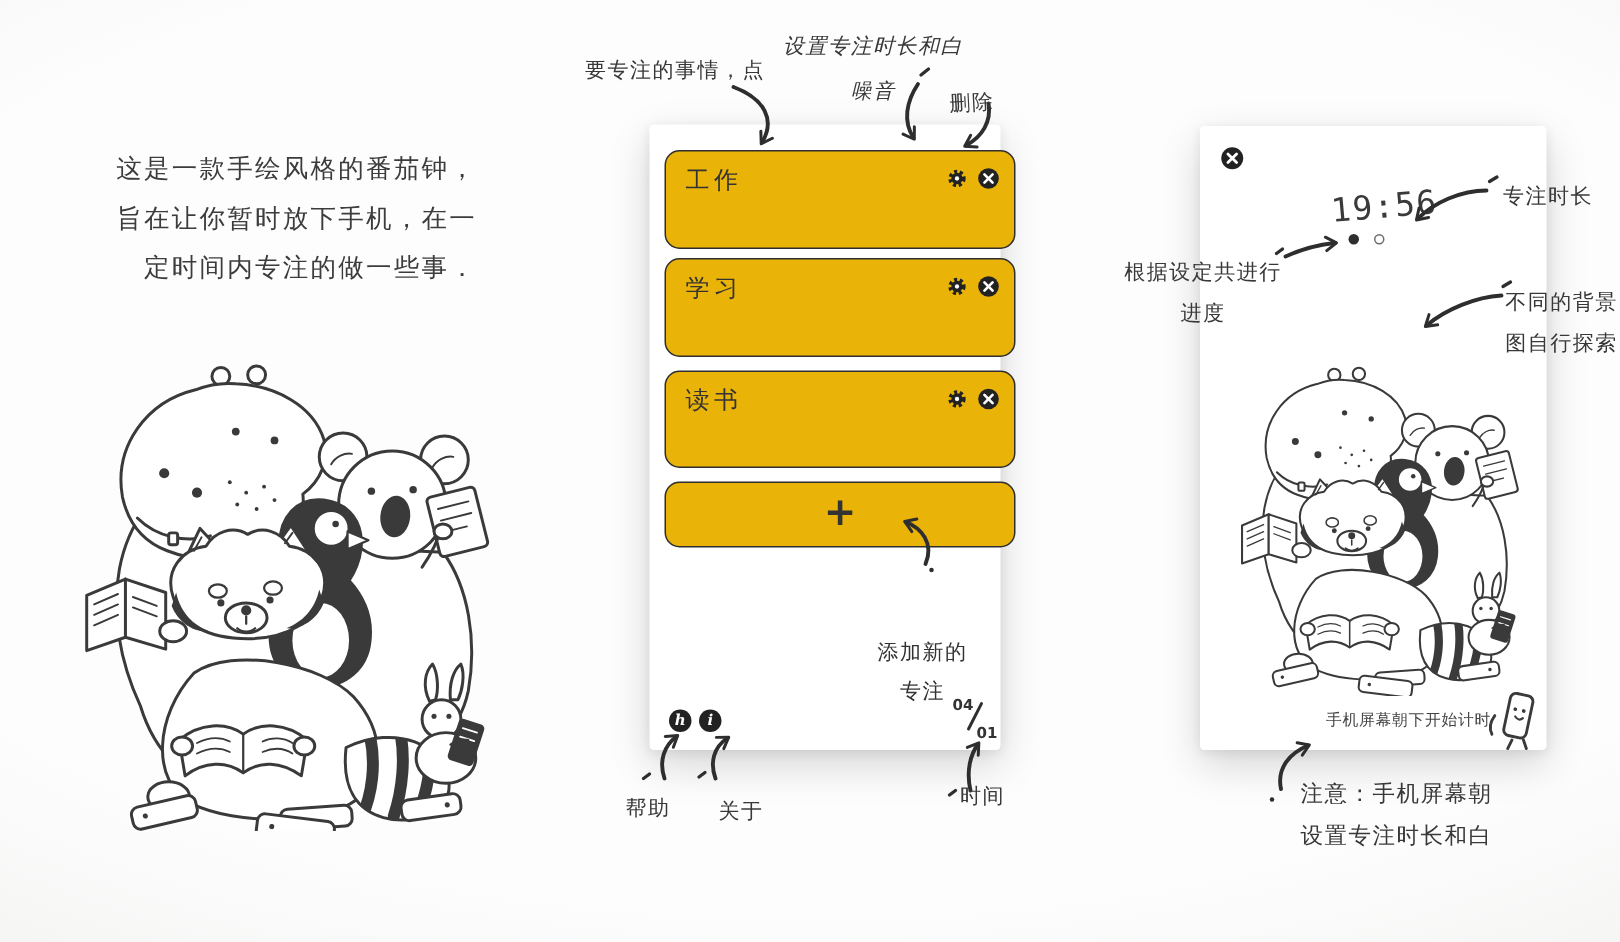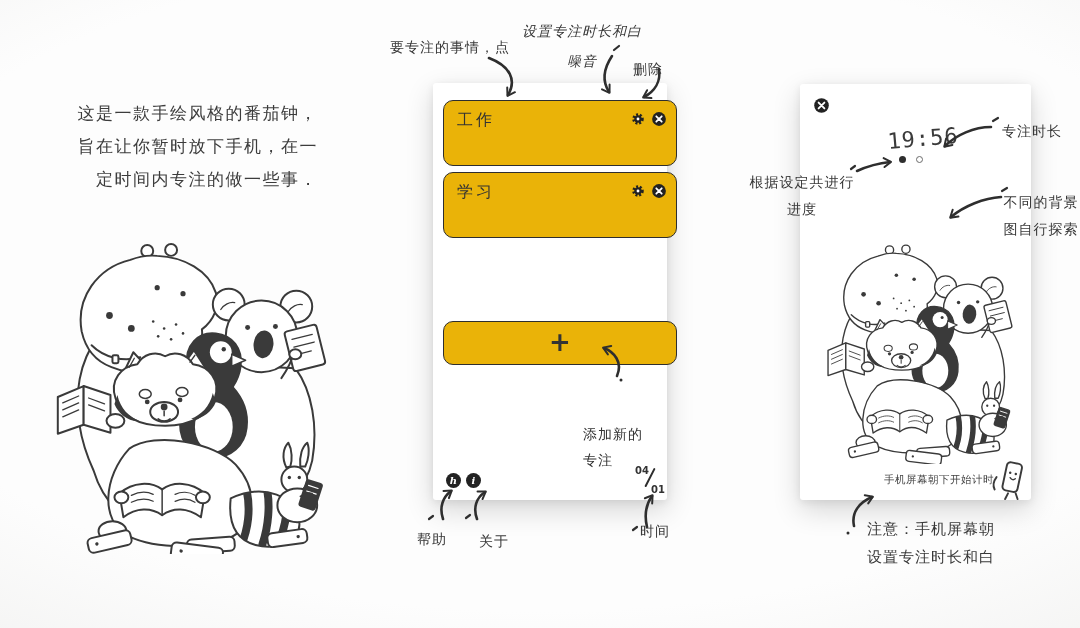--- a/index.html
+++ b/index.html
@@ -45,22 +45,22 @@
   }
   .card-icons{position:absolute;right:9px;top:9px;display:flex;gap:4px;align-items:center;}
   button{background:none;border:0;padding:0;margin:0;cursor:pointer;font:inherit;color:inherit;}
   .icon-btn{width:17px;height:17px;display:flex;align-items:center;justify-content:center;}
   .ic{width:16px;height:16px;display:block;}
   .add-card{
     top:238px;height:44px;display:flex;align-items:center;justify-content:center;
   }
   .plus-glyph{font-size:26px;font-weight:600;line-height:1;margin-top:-2px;}
   .add-note{
-    position:absolute;left:150px;top:339px;width:64px;text-align:left;
-    font-size:14px;line-height:26px;letter-spacing:1px;font-family:Liberation Mono, monospace;
+    position:absolute;left:150px;top:339px;width:64px;text-align:center;
+    font-size:14px;line-height:26px;letter-spacing:1px;
   }
   .date-frac{position:absolute;left:202px;top:382px;width:30px;height:30px;font-size:10px;font-weight:600;}
   .date-frac .d-top{position:absolute;left:0;top:0;}
   .date-frac .d-slash{position:absolute;left:14px;top:2px;width:1.8px;height:21px;background:#2e2e2e;transform:rotate(27deg);border-radius:2px;}
   .date-frac .d-bot{position:absolute;right:0;bottom:0;}
   .mini-ic{
     position:absolute;width:15px;height:15px;border-radius:50%;background:#222;color:#fff;
     display:flex;align-items:center;justify-content:center;
     font-family:"DejaVu Serif","Liberation Serif",serif;font-style:italic;font-weight:700;font-size:10px;line-height:1;
   }
@@ -273,20 +273,35 @@
           </button>
         <button class="icon-btn">
             <svg class="ic">
               <use href="#xcircle"></use>
             </svg>
           </button>
       </span>
     </div>
     <div class="card card-2">
       <span class="card-label">学习</span>
+      <span class="card-icons">
+        <button class="icon-btn">
+            <svg class="ic">
+              <use href="#gear"></use>
+            </svg>
+          </button>
+        <button class="icon-btn">
+            <svg class="ic">
+              <use href="#xcircle"></use>
+            </svg>
+          </button>
+      </span>
+    </div>
+    <div class="card card-3">
+      <span class="card-label">读书</span>
       <span class="card-icons">
         <button class="icon-btn">
             <svg class="ic">
               <use href="#gear"></use>
             </svg>
           </button>
         <button class="icon-btn">
             <svg class="ic">
               <use href="#xcircle"></use>
             </svg>

